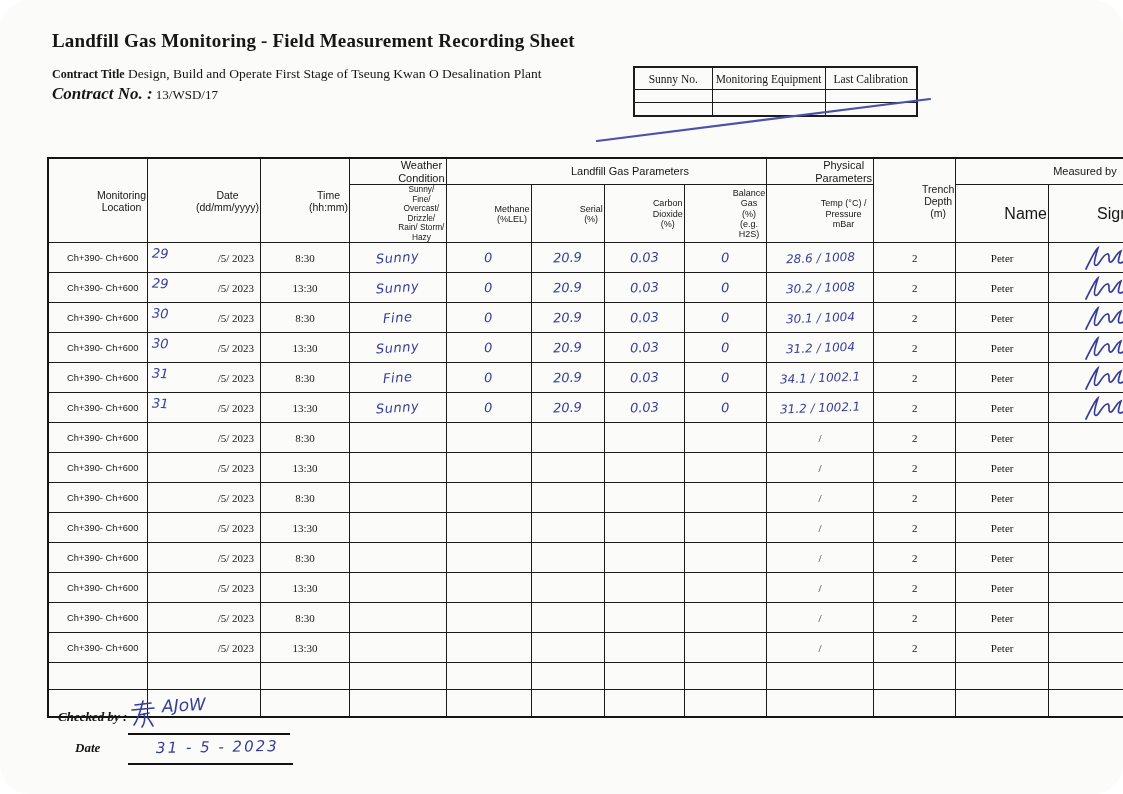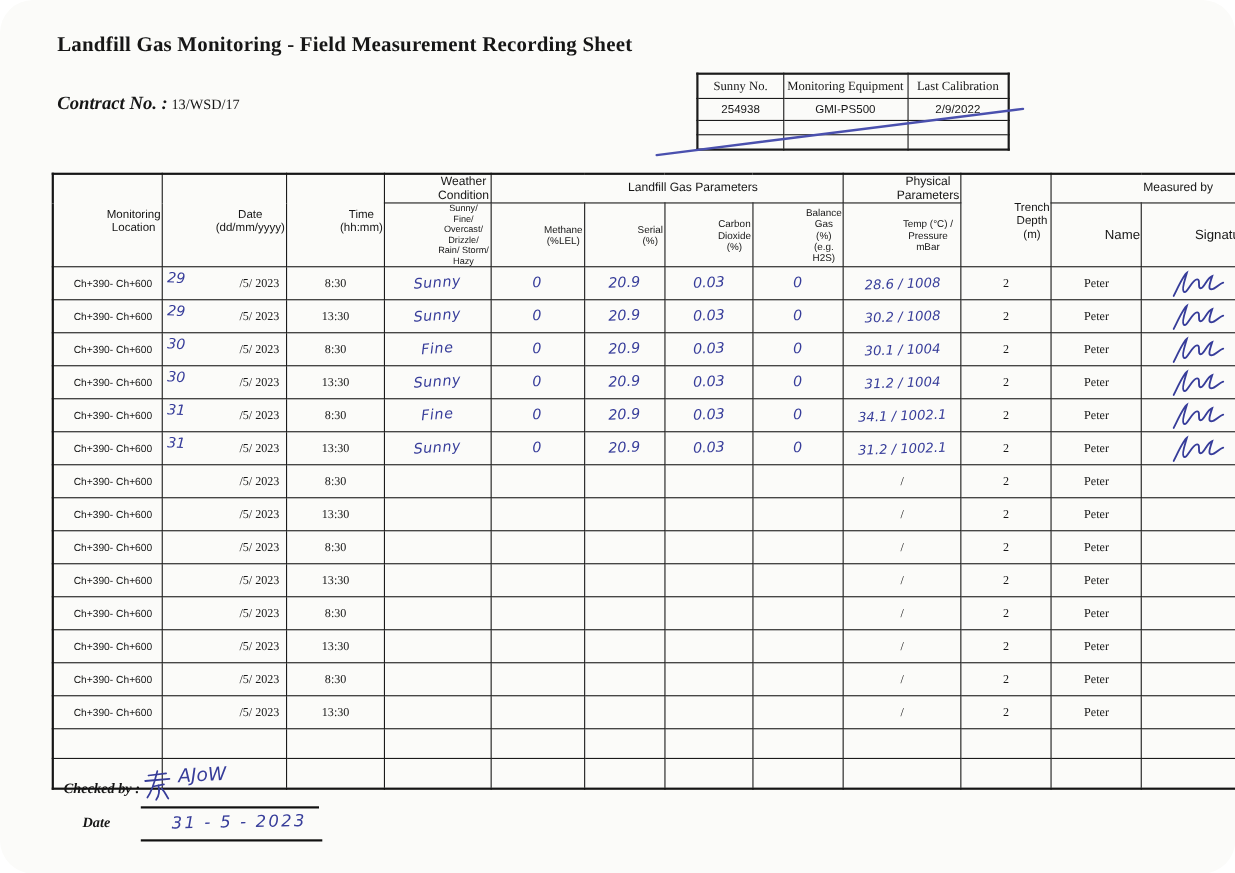--- a/index.html
+++ b/index.html
@@ -21,21 +21,21 @@
   .equip th{font-family:"Liberation Serif",serif;font-weight:normal;font-size:11.5px;height:21px;}
   .equip td{font-family:"Liberation Sans",sans-serif;font-size:10.5px;height:19px;}
   .equip tr.empty td{height:12px;}
 
   
   .main{position:absolute;left:47px;top:157px;table-layout:fixed;border:2px solid #151515;}
   .main th,.main td{border:1.5px solid #1b1b1b;padding:0 1px;text-align:center;vertical-align:middle;
                     overflow:visible;}
   .main th{font-family:"Liberation Sans",sans-serif;font-weight:normal;line-height:1.15;padding-left:48px;}
   .grp{font-size:11px;height:22px;}
-  .hdr2{font-size:12px;height:40px;}
+  .hdr2{font-size:16px;height:40px;}
   .hdr-sub-weather{font-size:8.3px;}
   .hdr-sub-small{font-size:9px;}
   .hdr-rowspan{font-size:10.5px;}
   .main td{font-family:"Liberation Serif",serif;font-size:11px;height:29px;position:relative;}
   .main tr.blankrow td{height:26px;}
   .loc{font-family:"Liberation Sans",sans-serif;font-size:9.3px;display:block;text-align:left;padding-left:17px;}
   .datecell .printed{display:block;text-align:right;padding-right:5px;}
 
   
   .hw{font-family:"DejaVu Sans",sans-serif;font-style:italic;color:#373d9a;}
@@ -54,41 +54,40 @@
   .hw-checked{position:absolute;left:34px;top:-8px;font-size:17px;transform:rotate(-3deg);white-space:nowrap;}
   .hw-date{position:absolute;left:28px;top:3px;font-size:15px;letter-spacing:2px;transform:rotate(-1deg);white-space:nowrap;}
 </style>
 </head>
 <body>
 
 <div class="page">
 
   <h1 class="doc-title">Landfill Gas Monitoring - Field Measurement Recording Sheet</h1>
 
+  <div class="contract-line">
+    <span class="lbl">Contract Title</span>
+    <span>Design, Build and Operate First Stage of Tseung Kwan O Desalination Plant</span>
+  </div>
   <div class="contract-line2">
     <span class="lbl">Contract No. :</span>
     <span>13/WSD/17</span>
   </div>
 
   <table class="equip">
     <colgroup>
         <col style="width:78px">
         <col style="width:113px">
         <col style="width:92px">
       </colgroup>
     <tbody>
         <tr>
       <th>Sunny No.</th>
       <th>Monitoring Equipment</th>
       <th>Last Calibration</th>
-    </tr>
-    <tr>
-      <td>254938</td>
-      <td>GMI-PS500</td>
-      <td>2/9/2022</td>
     </tr>
     <tr class="empty">
           <td></td>
           <td></td>
           <td></td>
         </tr>
     <tr class="empty">
           <td></td>
           <td></td>
           <td></td>

